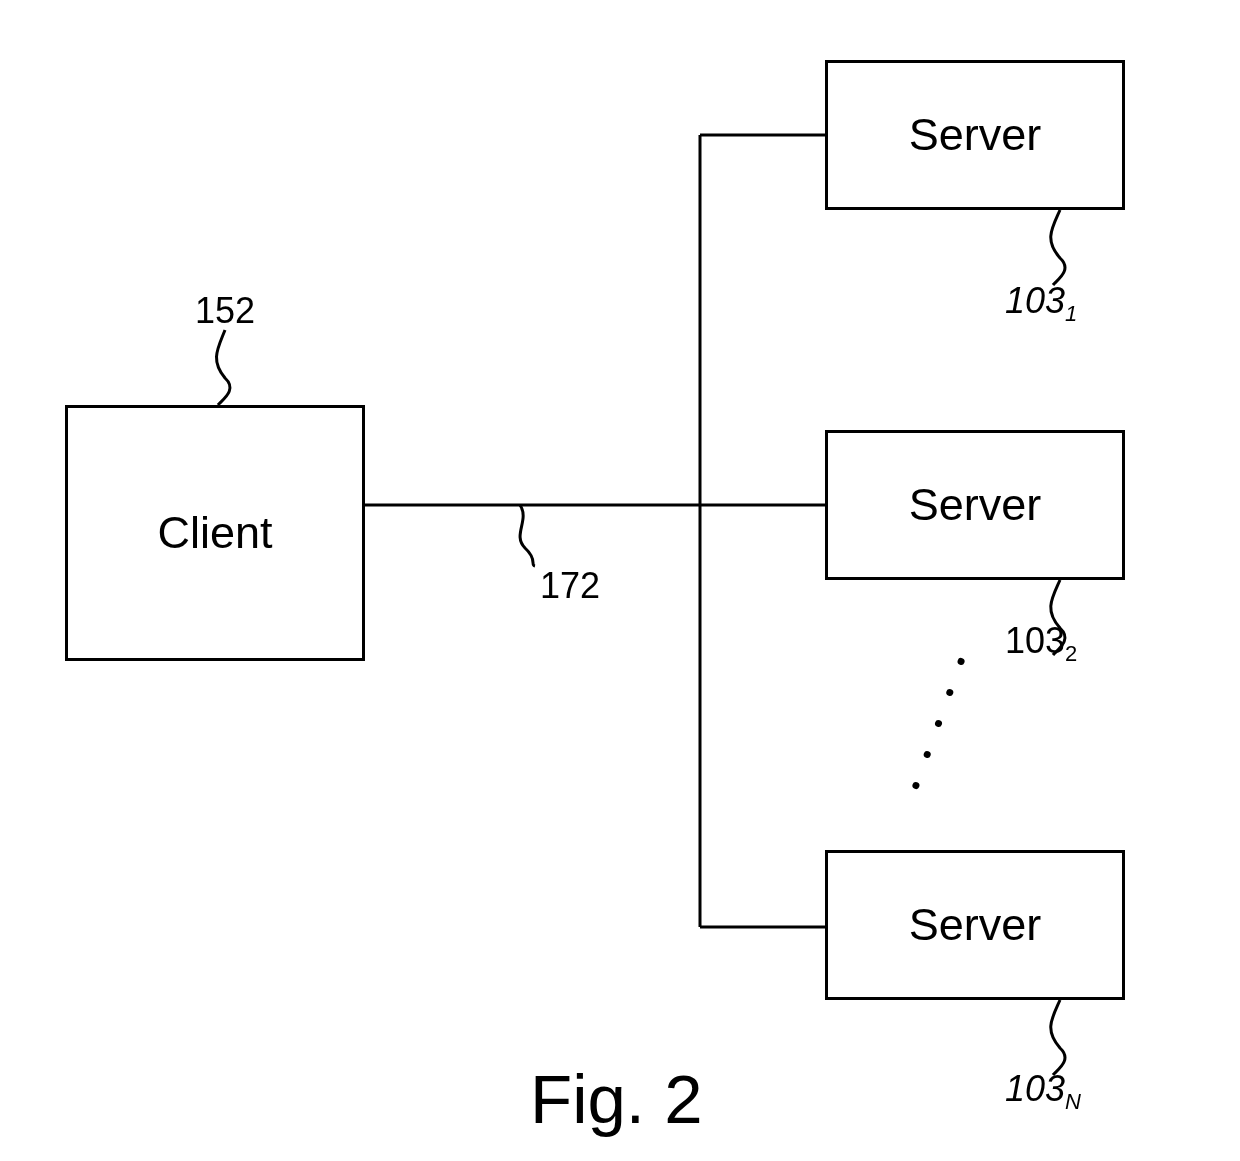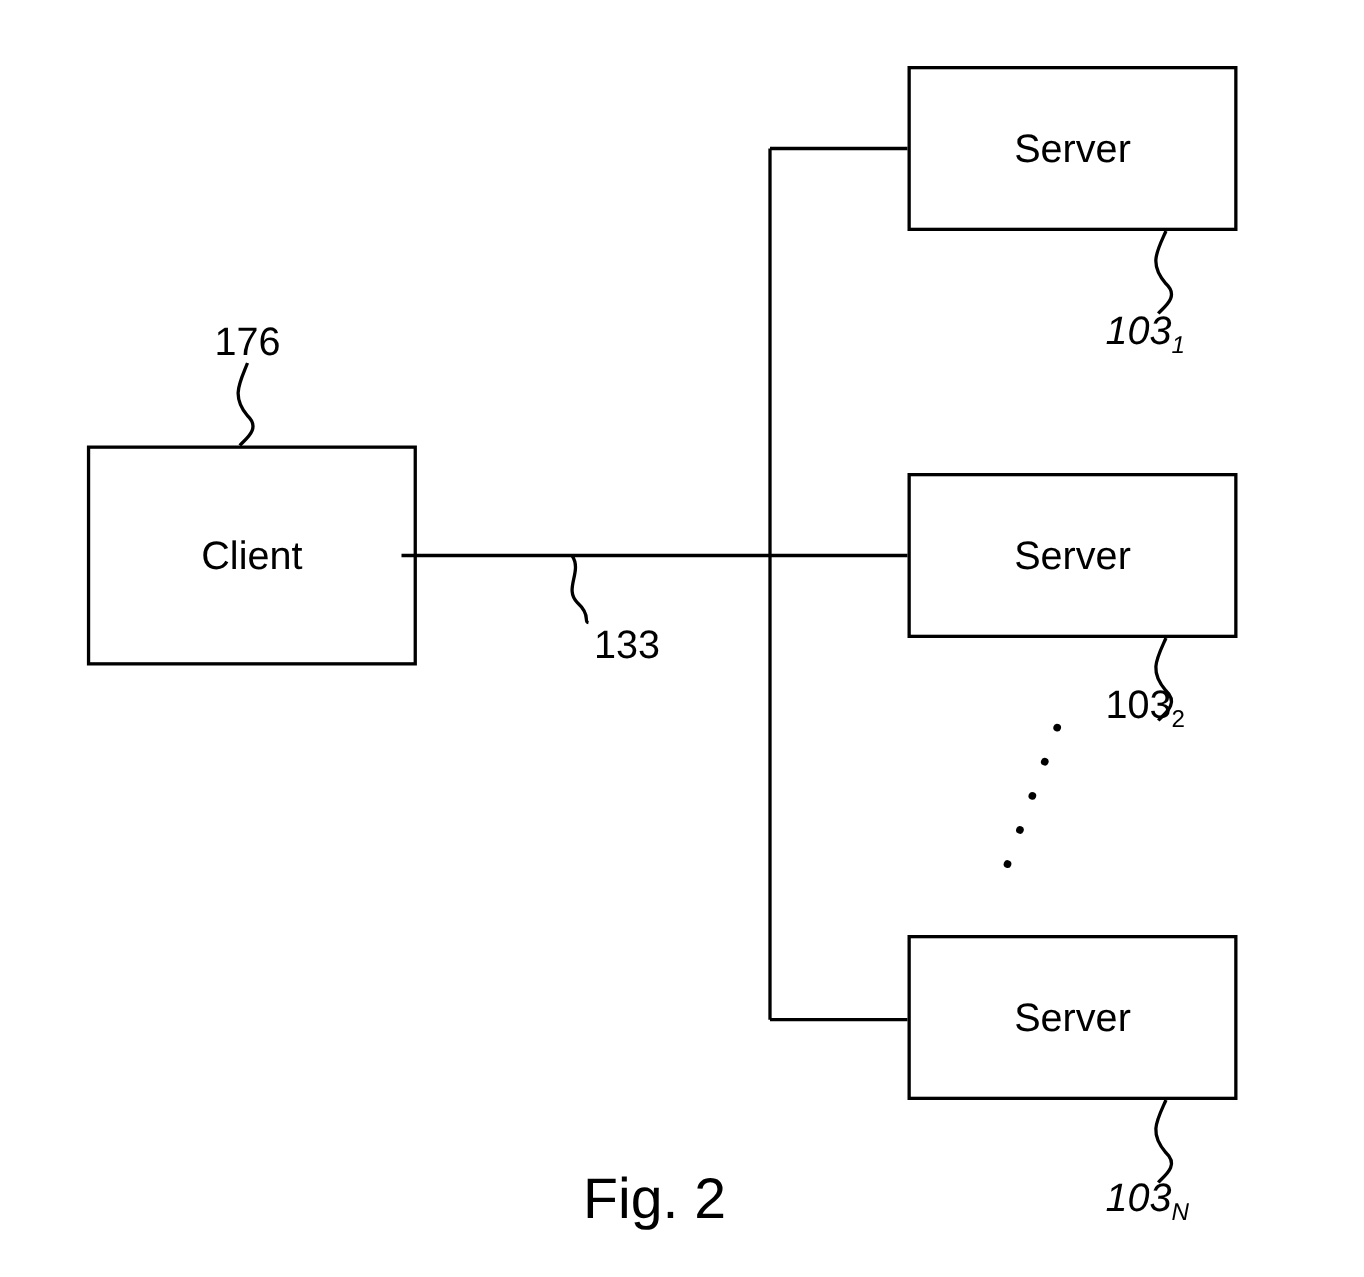--- a/index.html
+++ b/index.html
@@ -10,33 +10,33 @@
       position: relative;
       font-family: Arial, Helvetica, sans-serif;
     }
     .box {
       position: absolute;
       border: 3px solid #000;
       background: #fff;
       display: flex;
       align-items: center;
       justify-content: center;
-      font-size: 36px;
+      font-size: 45px;
     }
     .callout {
       position: absolute;
       font-size: 36px;
     }
     .callout sub {
       font-size: 22px;
       vertical-align: sub;
     }
     .figcap {
       position: absolute;
-      font-size: 52px;
+      font-size: 69px;
     }
     .dots {
       position: absolute;
       transform: rotate(20deg);
     }
     .dot {
       width: 7px; height: 7px; background: #000;
       border-radius: 50%;
       margin: 26px 0;
     }
@@ -45,40 +45,40 @@
       left: 0; top: 0;
       width: 1240px; height: 1161px;
       pointer-events: none;
     }
     svg .wire { stroke: #000; stroke-width: 3; fill: none; }
     svg .lead { stroke: #000; stroke-width: 3; fill: none; }
   </style>
 </head>
 <body>
 
-<div class="box" style="left:79px; top:405px; width:300px; height:200px;">
+<div class="box" style="left:65px; top:405px; width:300px; height:256px;">
   <span>Client</span>
 </div>
 
 <div class="box" style="left:825px; top:60px; width:300px; height:150px;">
   <span>Server</span>
 </div>
 <div class="box" style="left:825px; top:430px; width:300px; height:150px;">
   <span>Server</span>
 </div>
 <div class="box" style="left:825px; top:850px; width:300px; height:150px;">
   <span>Server</span>
 </div>
 
 <div class="callout" style="left:195px; top:290px;">
-  <span>176</span>
+  <span>152</span>
 </div>
 
 <div class="callout" style="left:540px; top:565px;">
-  <span>133</span>
+  <span>172</span>
 </div>
 
 <div class="callout" style="left:1005px; top:280px;font-style:italic;">
   <span>103</span><sub>1</sub>
 </div>
 <div class="callout" style="left:1005px; top:620px;">
   <span>103</span><sub>2</sub>
 </div>
 <div class="callout" style="left:1005px; top:1068px;font-style:italic;">
   <span>103</span><sub>N</sub>

